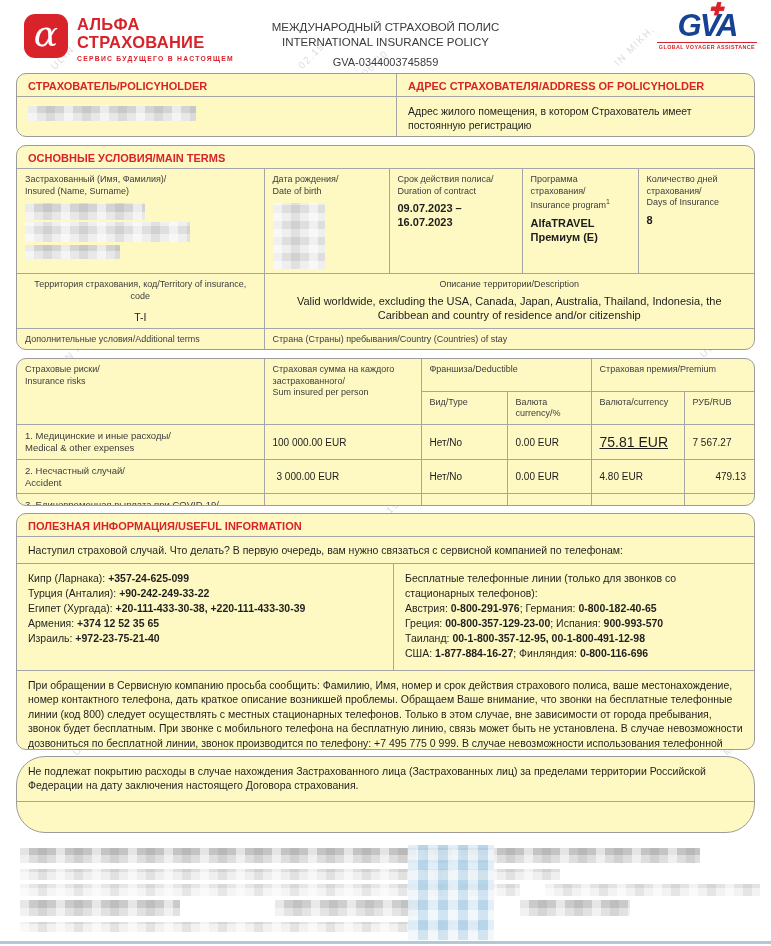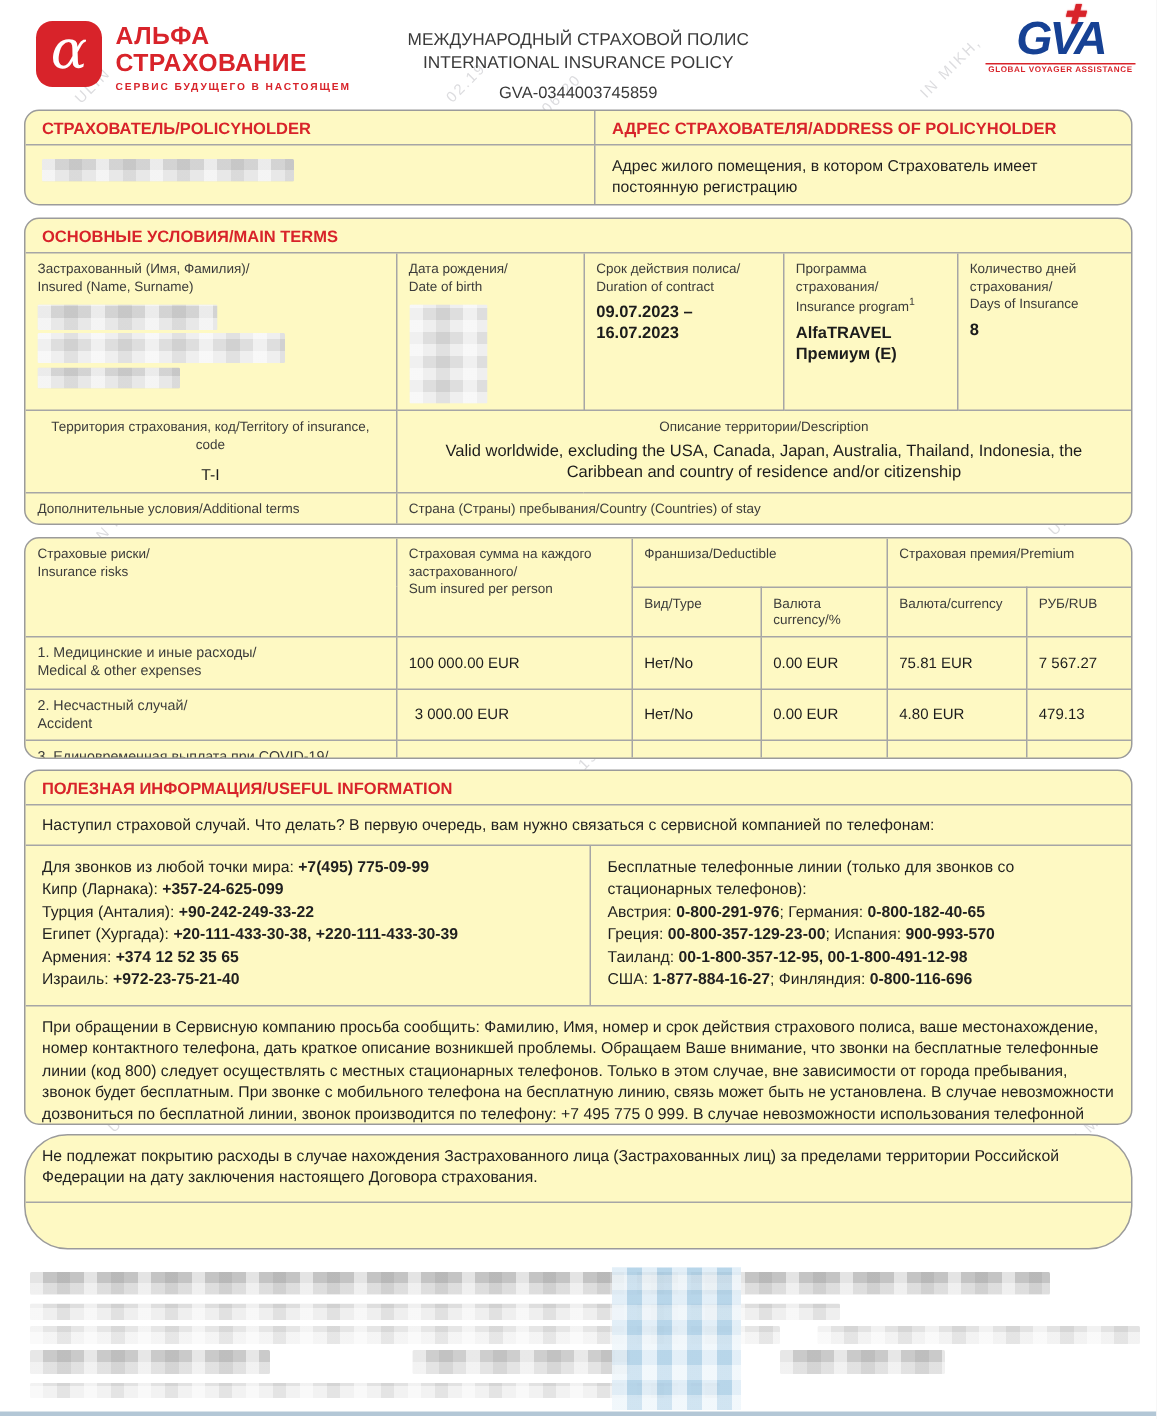--- a/index.html
+++ b/index.html
@@ -238,21 +238,21 @@
         <td style="vertical-align:middle;">
               <div class="val-r" style="font-size:10px;">100 000.00 EUR</div>
             </td>
         <td style="vertical-align:middle;">
               <div class="val-r" style="font-size:10px;">Нет/No</div>
             </td>
         <td style="vertical-align:middle;">
               <div class="val-r" style="font-size:10px;">0.00 EUR</div>
             </td>
         <td style="vertical-align:middle;">
-              <div class="val-r" style="font-size:10px;">75.81 EUR</div>
+              <div class="val-r" style="font-size:14px;text-decoration:underline;">75.81 EUR</div>
             </td>
         <td style="vertical-align:middle;">
               <div class="val-r" style="font-size:10px;">7 567.27</div>
             </td>
       </tr>
       <tr style="height:25px;">
         <td style="vertical-align:middle;">
               <div class="lbl" style="font-size:9.5px;">2. Несчастный случай/
 Accident</div>
             </td>
@@ -261,21 +261,21 @@
             </td>
         <td style="vertical-align:middle;">
               <div class="val-r" style="font-size:10px;">Нет/No</div>
             </td>
         <td style="vertical-align:middle;">
               <div class="val-r" style="font-size:10px;">0.00 EUR</div>
             </td>
         <td style="vertical-align:middle;">
               <div class="val-r" style="font-size:10px;">4.80 EUR</div>
             </td>
-        <td style="vertical-align:middle;">
+        <td style="vertical-align:middle;text-align:right;">
               <div class="val-r" style="font-size:10px;">479.13</div>
             </td>
       </tr>
       <tr style="height:25px;">
         <td style="vertical-align:middle;">
               <div class="lbl" style="font-size:9.5px;">3. Единовременная выплата при COVID-19/
 Covid-19 one-time insurance payout</div>
             </td>
         <td style="vertical-align:middle;">
               <div class="val-r" style="font-size:10px;">15 000.00 EUR</div>
@@ -296,21 +296,20 @@
 
     </tbody>
       </table>
   </div>
 
   <div class="rbox" style="top:513px; height:237px;">
     <div class="sect-h h-div">ПОЛЕЗНАЯ ИНФОРМАЦИЯ/USEFUL INFORMATION</div>
     <div class="body-txt h-div" style="padding:6px 11px;">Наступил страховой случай. Что делать? В первую очередь, вам нужно связаться с сервисной компанией по телефонам:</div>
     <div class="ph-cols h-div">
       <div style="padding:7px 11px 9px;">
-        <div class="ph-line"><span>Для звонков из любой точки мира: </span><b>+7(495) 775-09-99</b></div>
         <div class="ph-line"><span>Кипр (Ларнака): </span><b>+357-24-625-099</b></div>
         <div class="ph-line"><span>Турция (Анталия): </span><b>+90-242-249-33-22</b></div>
         <div class="ph-line"><span>Египет (Хургада): </span><b>+20-111-433-30-38, +220-111-433-30-39</b></div>
         <div class="ph-line"><span>Армения: </span><b>+374 12 52 35 65</b></div>
         <div class="ph-line"><span>Израиль: </span><b>+972-23-75-21-40</b></div>
       </div>
       <div class="c2" style="padding:7px 11px 9px;">
         <div class="ph-line">Бесплатные телефонные линии (только для звонков со стационарных телефонов):</div>
         <div class="ph-line"><span>Австрия: </span><b>0-800-291-976</b><span>; Германия: </span><b>0-800-182-40-65</b></div>
         <div class="ph-line"><span>Греция: </span><b>00-800-357-129-23-00</b><span>; Испания: </span><b>900-993-570</b></div>

